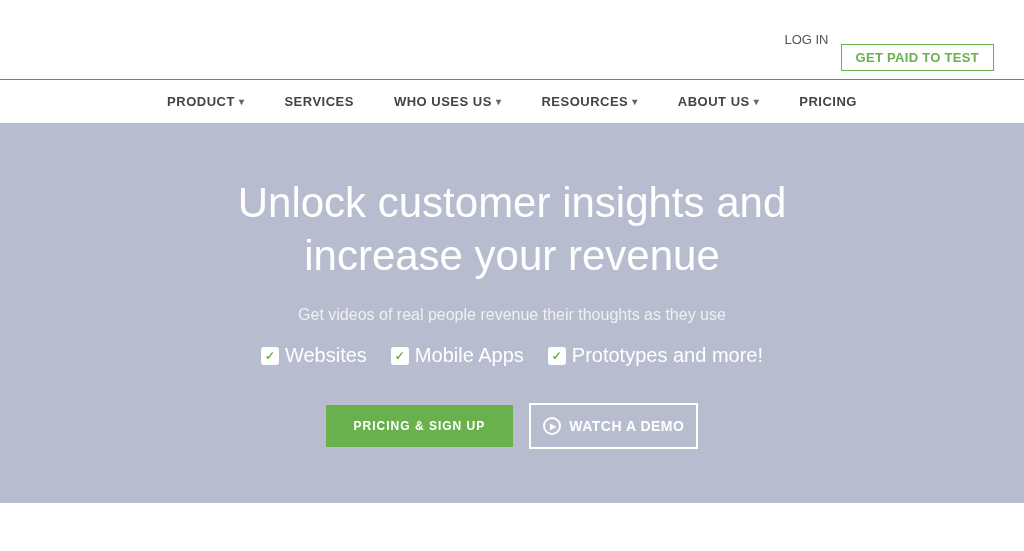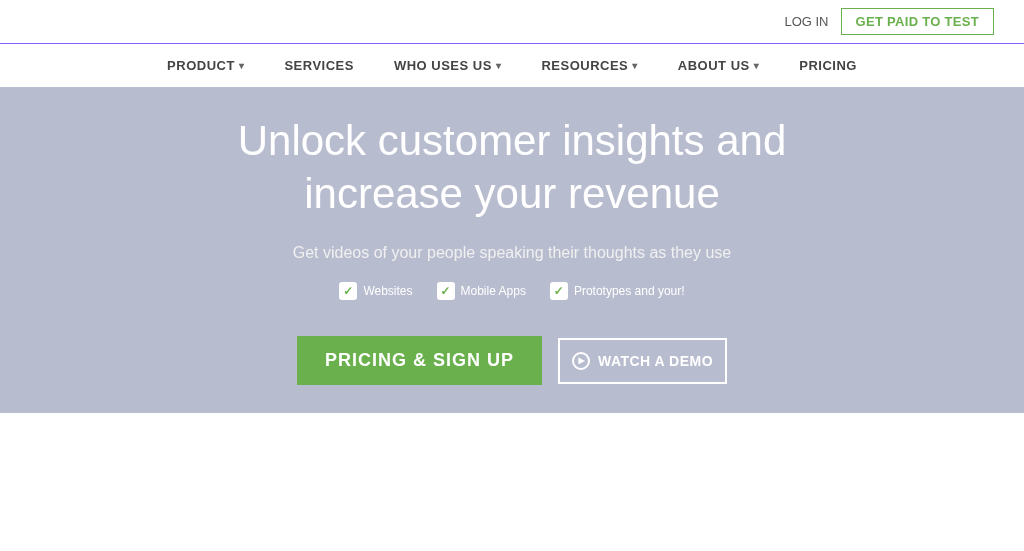--- a/index.html
+++ b/index.html
@@ -45,20 +45,21 @@
 
     .get-paid-btn {
       font-size: 13px;
       color: #6ab04c;
       border: 1.5px solid #6ab04c;
       background: transparent;
       padding: 5px 14px;
       cursor: pointer;
       font-weight: 600;
       letter-spacing: 0.3px;
+      margin-top: 36px;
     }
 
     .nav-bar {
       display: flex;
       justify-content: center;
       align-items: center;
       padding: 14px 30px;
       gap: 40px;
     }
 
@@ -76,21 +77,21 @@
 
     .nav-item .chevron {
       font-size: 10px;
       color: #666;
     }
 
     
     .hero {
       background: #b8bccf;
       width: 100%;
-      height: 326px;
+      height: 380px;
       display: flex;
       flex-direction: column;
       align-items: center;
       justify-content: center;
       text-align: center;
       padding: 0 40px;
     }
 
     .hero-title {
       font-size: 42px;
@@ -109,21 +110,21 @@
     }
 
     .hero-features {
       display: flex;
       gap: 24px;
       align-items: center;
       margin-bottom: 36px;
     }
 
     .feature-item {
-      font-size: 12px;
+      font-size: 20px;
       color: #ffffff;
       font-weight: 500;
       display: flex;
       align-items: center;
       gap: 6px;
       margin-top: 10px;
     }
 
     .check-icon {
       width: 18px;
@@ -147,21 +148,21 @@
       display: flex;
       gap: 16px;
       align-items: center;
     }
 
     .cta-primary {
       background: #6ab04c;
       color: #ffffff;
       border: none;
       padding: 14px 28px;
-      font-size: 18px;
+      font-size: 12px;
       font-weight: 700;
       text-transform: uppercase;
       letter-spacing: 1px;
       cursor: pointer;
     }
 
     .cta-secondary {
       background: transparent;
       color: #ffffff;
       border: 2px solid #ffffff;
@@ -222,33 +223,33 @@
       <span class="chevron">▾</span>
     </div>
     <div class="nav-item">
       <span>PRICING</span>
     </div>
   </nav>
 </div>
 
 <section class="hero">
   <h1 class="hero-title">Unlock customer insights and increase your revenue</h1>
-  <p class="hero-subtitle">Get videos of your people speaking their thoughts as they use</p>
+  <p class="hero-subtitle">Get videos of real people revenue their thoughts as they use</p>
   <div class="hero-features">
     <div class="feature-item">
       <span class="check-icon"></span>
       <span>Websites</span>
     </div>
     <div class="feature-item">
       <span class="check-icon"></span>
       <span>Mobile Apps</span>
     </div>
     <div class="feature-item">
       <span class="check-icon"></span>
-      <span>Prototypes and your!</span>
+      <span>Prototypes and more!</span>
     </div>
   </div>
   <div class="hero-buttons">
     <button class="cta-primary">PRICING &amp; SIGN UP</button>
     <button class="cta-secondary">
       <span class="play-icon"></span>
       <span>WATCH A DEMO</span>
     </button>
   </div>
 </section>

